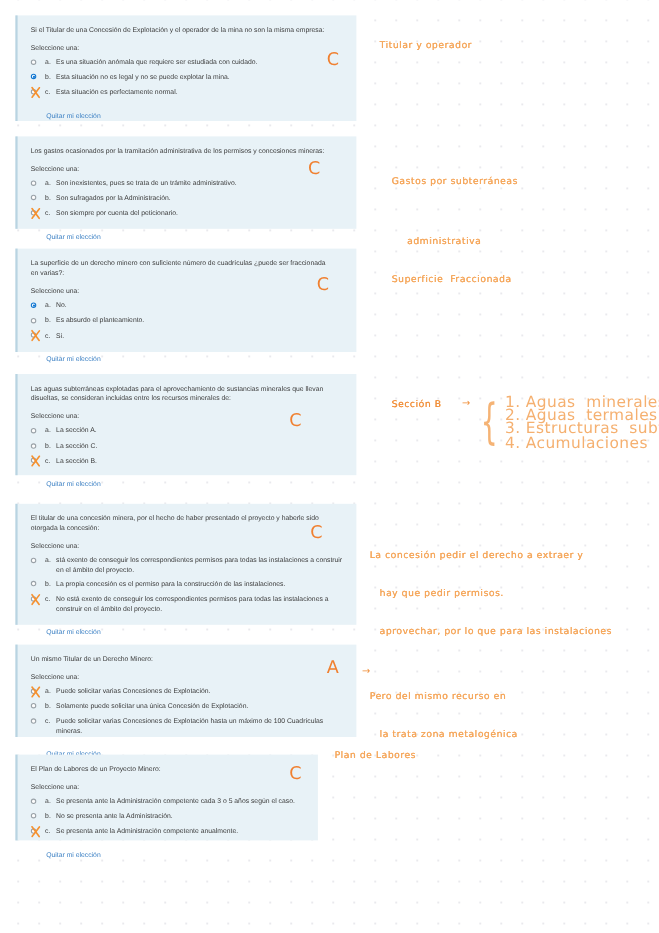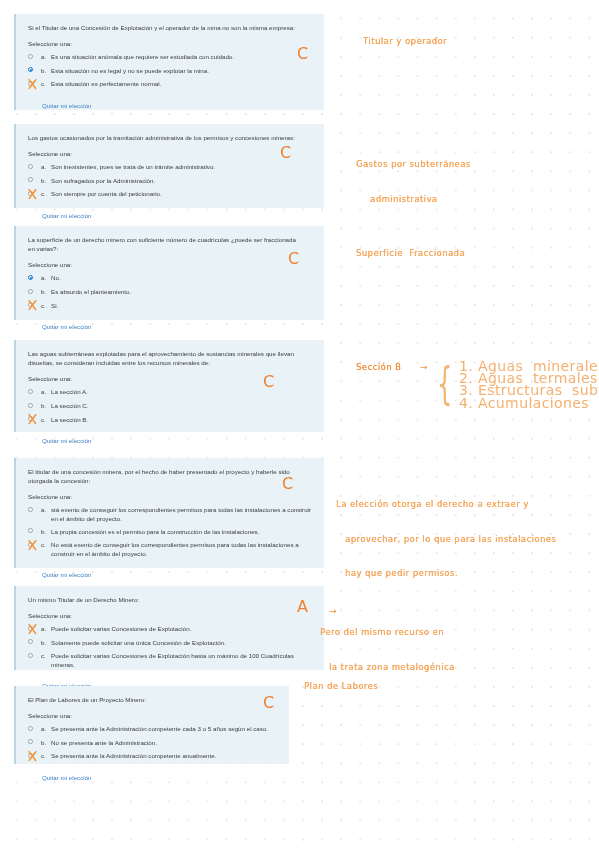--- a/index.html
+++ b/index.html
@@ -152,21 +152,21 @@
     font-family: "DejaVu Sans", sans-serif;
     font-size: 8.4px;
     line-height: 11.5px;
     letter-spacing: 0.5px;
     white-space: pre;
     text-shadow: 0.25px 0 0 #f5a65a;
   }
   .hand.strong { color: #f08a34; }
 
   .hand .ln { display:block; }
-  .hand .indent1 { padding-left: 14px; }
+  .hand .indent1 { padding-left: 14px; margin-top: 20px; }
   .hand .indent2 { padding-left: 9px; }
 
   .brace-group {
     position: absolute;
     display: flex;
     align-items: center;
   }
   .brace-glyph {
     color: #f5b375;
     font-family: "DejaVu Sans", sans-serif;
@@ -226,21 +226,21 @@
               </svg>
           </span>
         </span>
         <span class="opt-letter">c.</span>
         <span class="opt-text">Esta situación es perfectamente normal.</span>
       </li>
     </ul>
     <a class="clearlink" href="#">Quitar mi elección</a>
     <span class="marker" style="left:281px; top:32px;">C</span>
   </div>
-  <div class="hand" style="left:363px; top:36px;text-align:right;">Titular y operador</div>
+  <div class="hand" style="left:345px; top:36px;text-align:right;">Titular y operador</div>
 
   <div class="qblock" style="left:14px; top:124px; width:310px; height:84px;">
     <div class="qstem">Los gastos ocasionados por la tramitación administrativa de los permisos y concesiones mineras:</div>
     <div class="qselect">Seleccione una:</div>
     <ul class="opts">
       <li class="opt">
         <span class="radio-wrap">
             <span class="radio"></span>
           </span>
         <span class="opt-letter">a.</span>
@@ -394,23 +394,23 @@
           </span>
         </span>
         <span class="opt-letter">c.</span>
         <span class="opt-text">No está exento de conseguir los correspondientes permisos para todas las instalaciones a construir en el ámbito del proyecto.</span>
       </li>
     </ul>
     <a class="clearlink" href="#">Quitar mi elección</a>
     <span class="marker" style="left:266px; top:18px;">C</span>
   </div>
   <div class="hand" style="left:336px; top:476px;">
-    <span class="ln">La elección otorga el derecho a extraer y</span>
+    <span class="ln">La concesión pedir el derecho a extraer y</span>
+    <span class="ln indent2">hay que pedir permisos.</span>
     <span class="ln indent2">aprovechar, por lo que para las instalaciones</span>
-    <span class="ln indent2">hay que pedir permisos.</span>
   </div>
 
   <div class="qblock" style="left:14px; top:586px; width:310px; height:84px;">
     <div class="qstem">Un mismo Titular de un Derecho Minero:</div>
     <div class="qselect">Seleccione una:</div>
     <ul class="opts">
       <li class="opt">
         <span class="radio-wrap">
           <span class="radio"></span>
           <span class="xmark">
@@ -437,21 +437,21 @@
             <span class="radio"></span>
           </span>
         <span class="opt-letter">c.</span>
         <span class="opt-text">Puede solicitar varias Concesiones de Explotación hasta un máximo de 100 Cuadrículas mineras.</span>
       </li>
     </ul>
     <a class="clearlink" href="#">Quitar mi elección</a>
     <span class="marker" style="left:281px; top:13px;">A</span>
   </div>
   <div class="arrow-glyph" style="position:absolute; left:329px; top:607px;">→</div>
-  <div class="hand" style="left:320px; top:604px;">
+  <div class="hand" style="left:336px; top:604px;">
     <span class="ln">Pero del mismo recurso en</span>
     <span class="ln indent2">la trata zona metalogénica</span>
   </div>
 
   <div class="qblock" style="left:14px; top:686px; width:275px; height:78px;">
     <div class="qstem">El Plan de Labores de un Proyecto Minero:</div>
     <div class="qselect">Seleccione una:</div>
     <ul class="opts">
       <li class="opt">
         <span class="radio-wrap">

